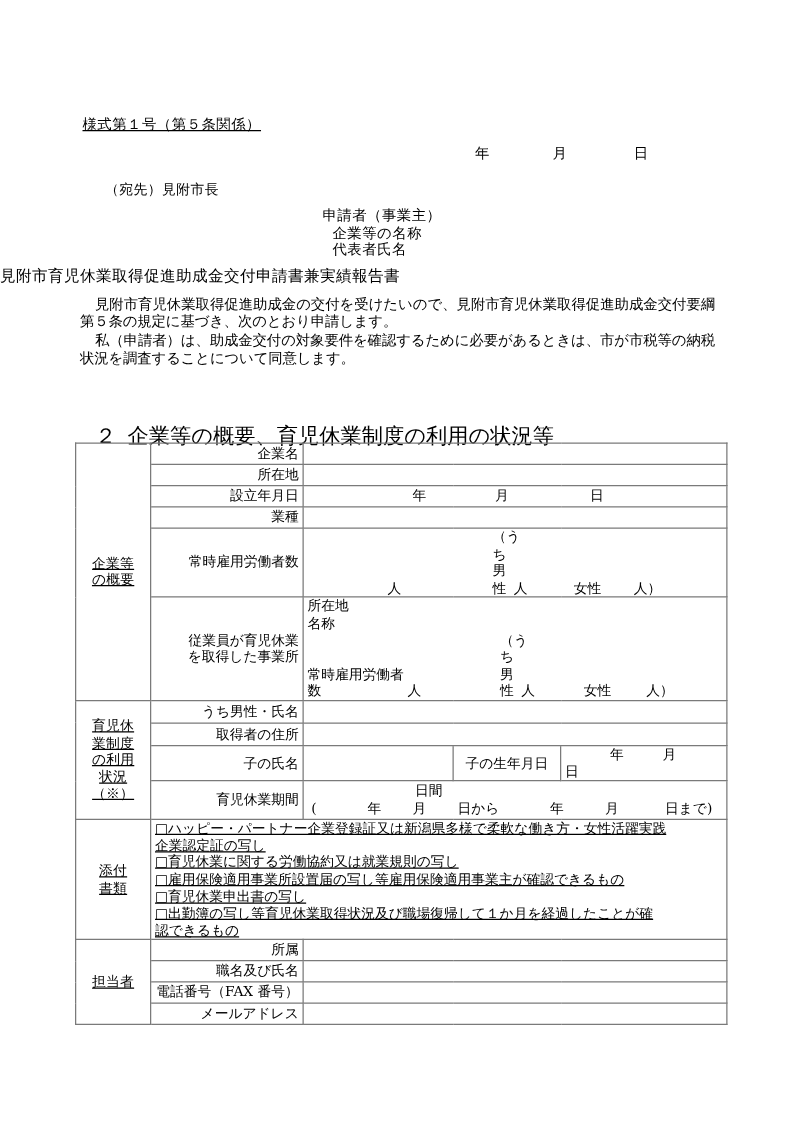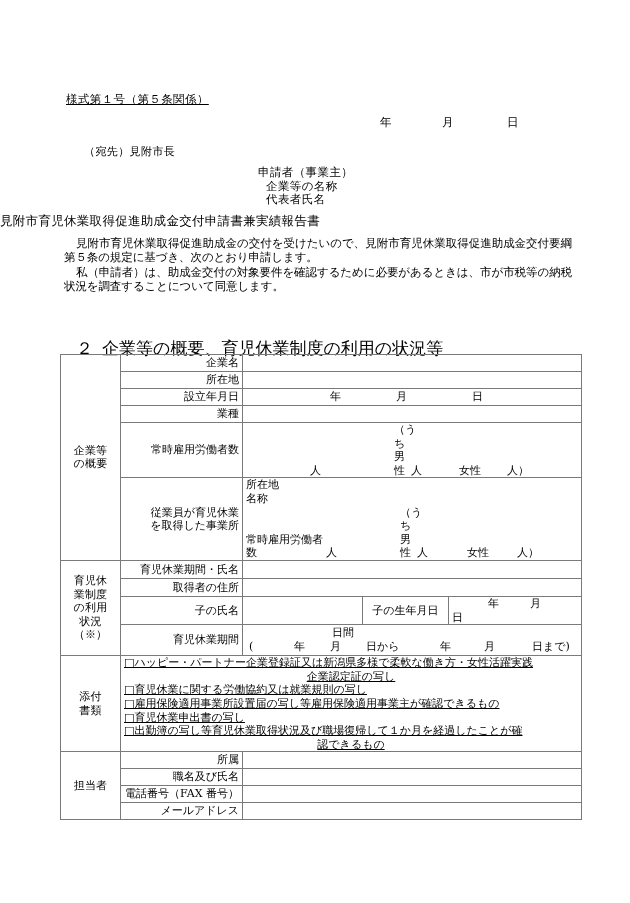--- a/index.html
+++ b/index.html
@@ -111,20 +111,21 @@
     padding: 0 3px;
     vertical-align: middle;
     line-height: 13.6px;
   }
   .cat {
     text-align: center;
     width: 60px;
     font-size: 11px;
     line-height: 13px;
     letter-spacing: 0.2px;
+    text-decoration: underline;
   }
   .sub-lbl {
     text-align: right;
     width: 122px;
     white-space: nowrap;
     font-size: 11px;
   }
   .val { text-align: left; }
 
   .row-h { height: 16px; }
@@ -183,21 +184,21 @@
   .period-bot .pb3 { width: 74px; }
   .period-bot .pb4 { width: 44px; }
   .period-bot .pb5 { width: 48px; }
 
   .attach-cell {
     padding: 1px 3px 2px 4px;
     line-height: 12.8px;
     font-size: 11px;
   }
   .attach-cell div { white-space: nowrap; text-decoration: underline; }
-  .attach-cell .cont { white-space: nowrap; text-align: center; }
+  .attach-cell .cont { white-space: nowrap; }
 
   .footnote {
     position: absolute;
     left: 64px; top: 737px;
     width: 512px;
     font-size: 11.5px;
     line-height: 14.6px;
     letter-spacing: -0.1px;
   }
   .footnote .fn-mark { display: inline-block; width: 22px; }
@@ -285,21 +286,21 @@
       </tr>
 
       <tr>
         <td class="cat" rowspan="4">
           <div>育児休</div>
           <div>業制度</div>
           <div>の利用</div>
           <div>状況</div>
           <div>（※）</div>
         </td>
-        <td class="sub-lbl row-h2">育児休業期間・氏名</td>
+        <td class="sub-lbl row-h2">うち男性・氏名</td>
         <td class="val row-h2" colspan="3"></td>
       </tr>
       <tr>
         <td class="sub-lbl row-h2">取得者の住所</td>
         <td class="val row-h2" colspan="3"></td>
       </tr>
       <tr>
         <td class="sub-lbl row-h2">子の氏名</td>
         <td class="val row-h2"></td>
         <td class="child-lbl row-h2">子の生年月日</td>

